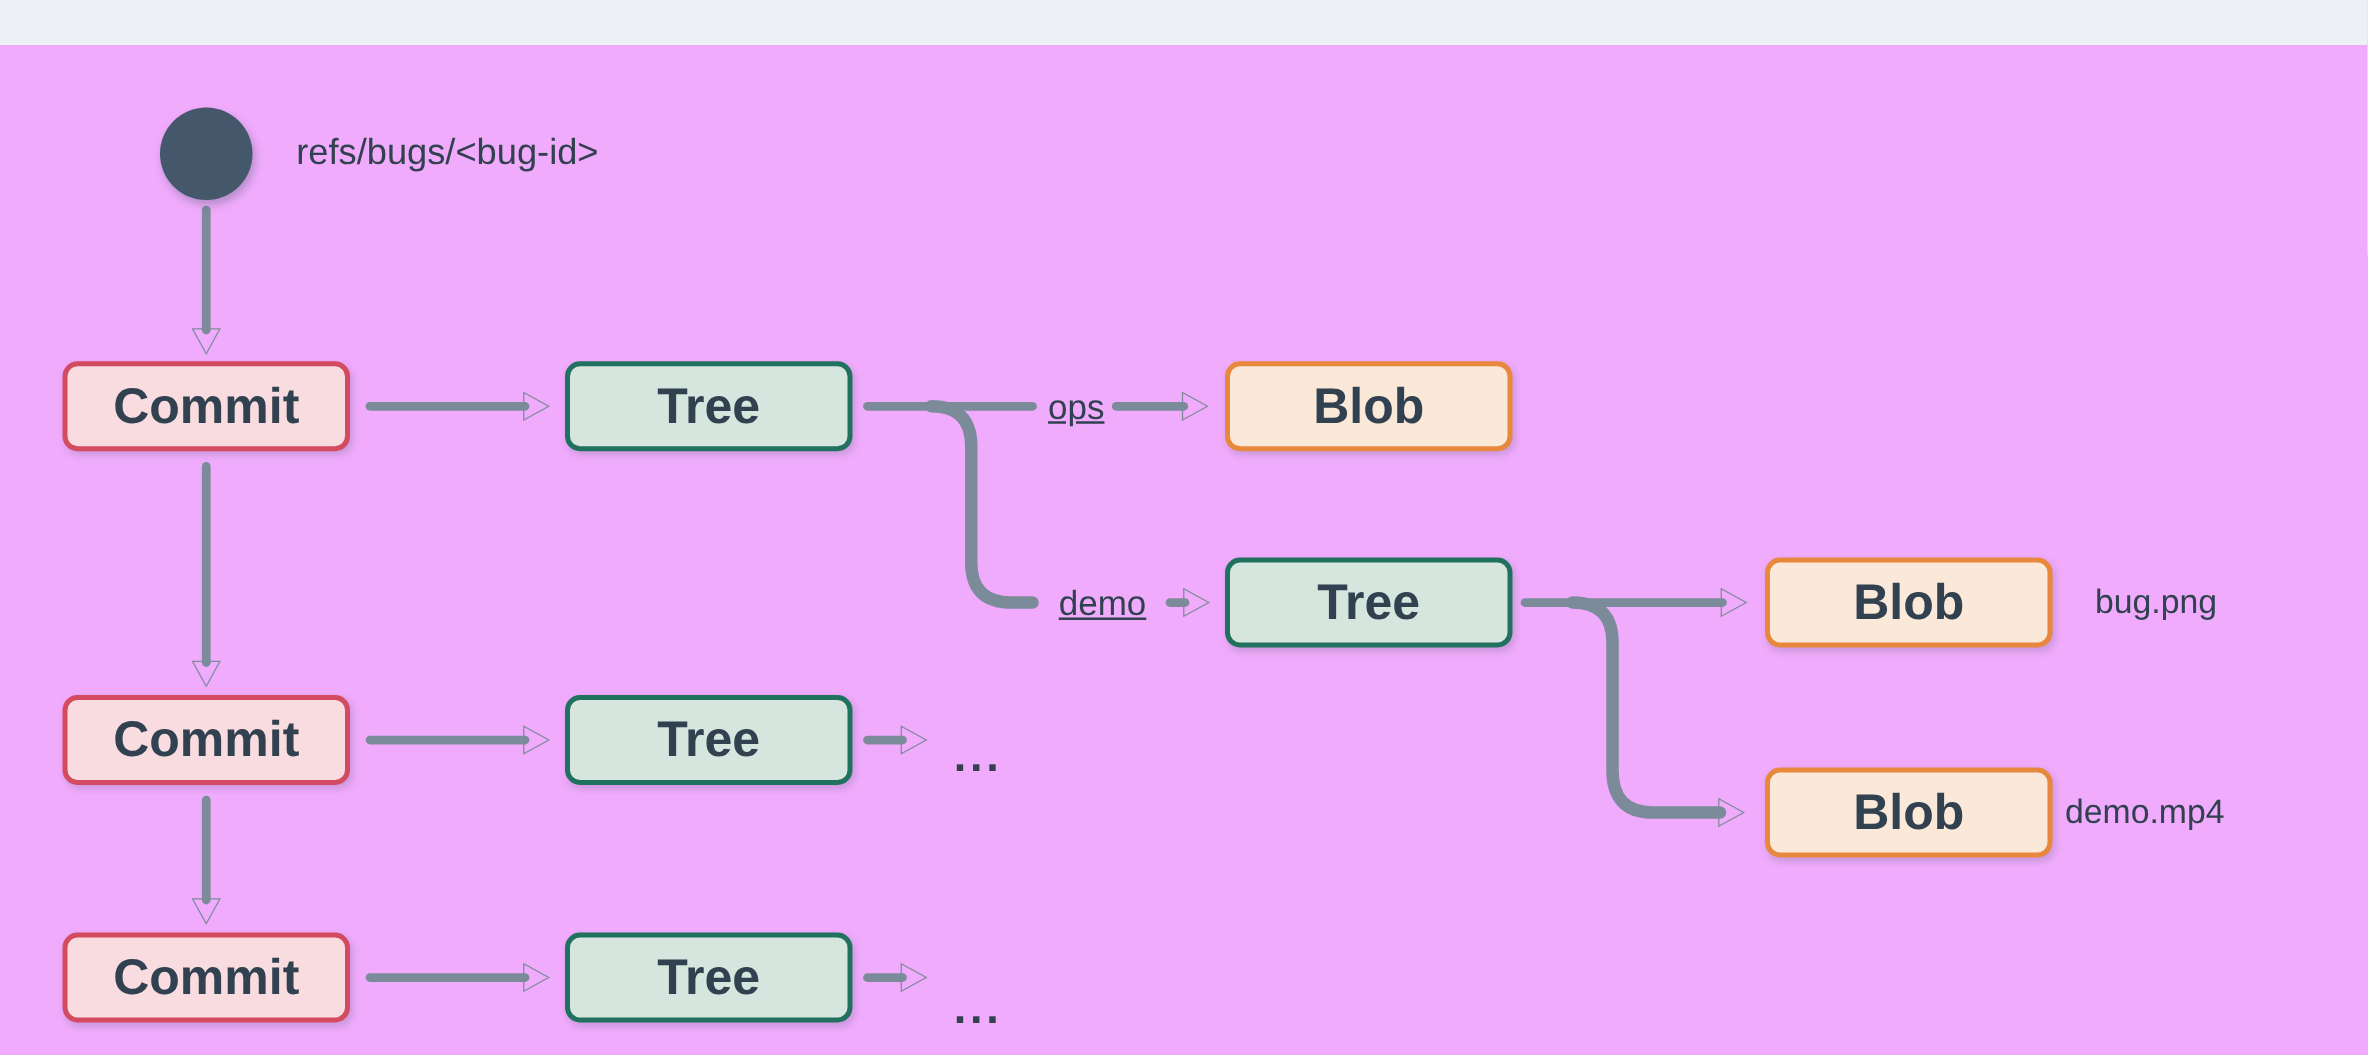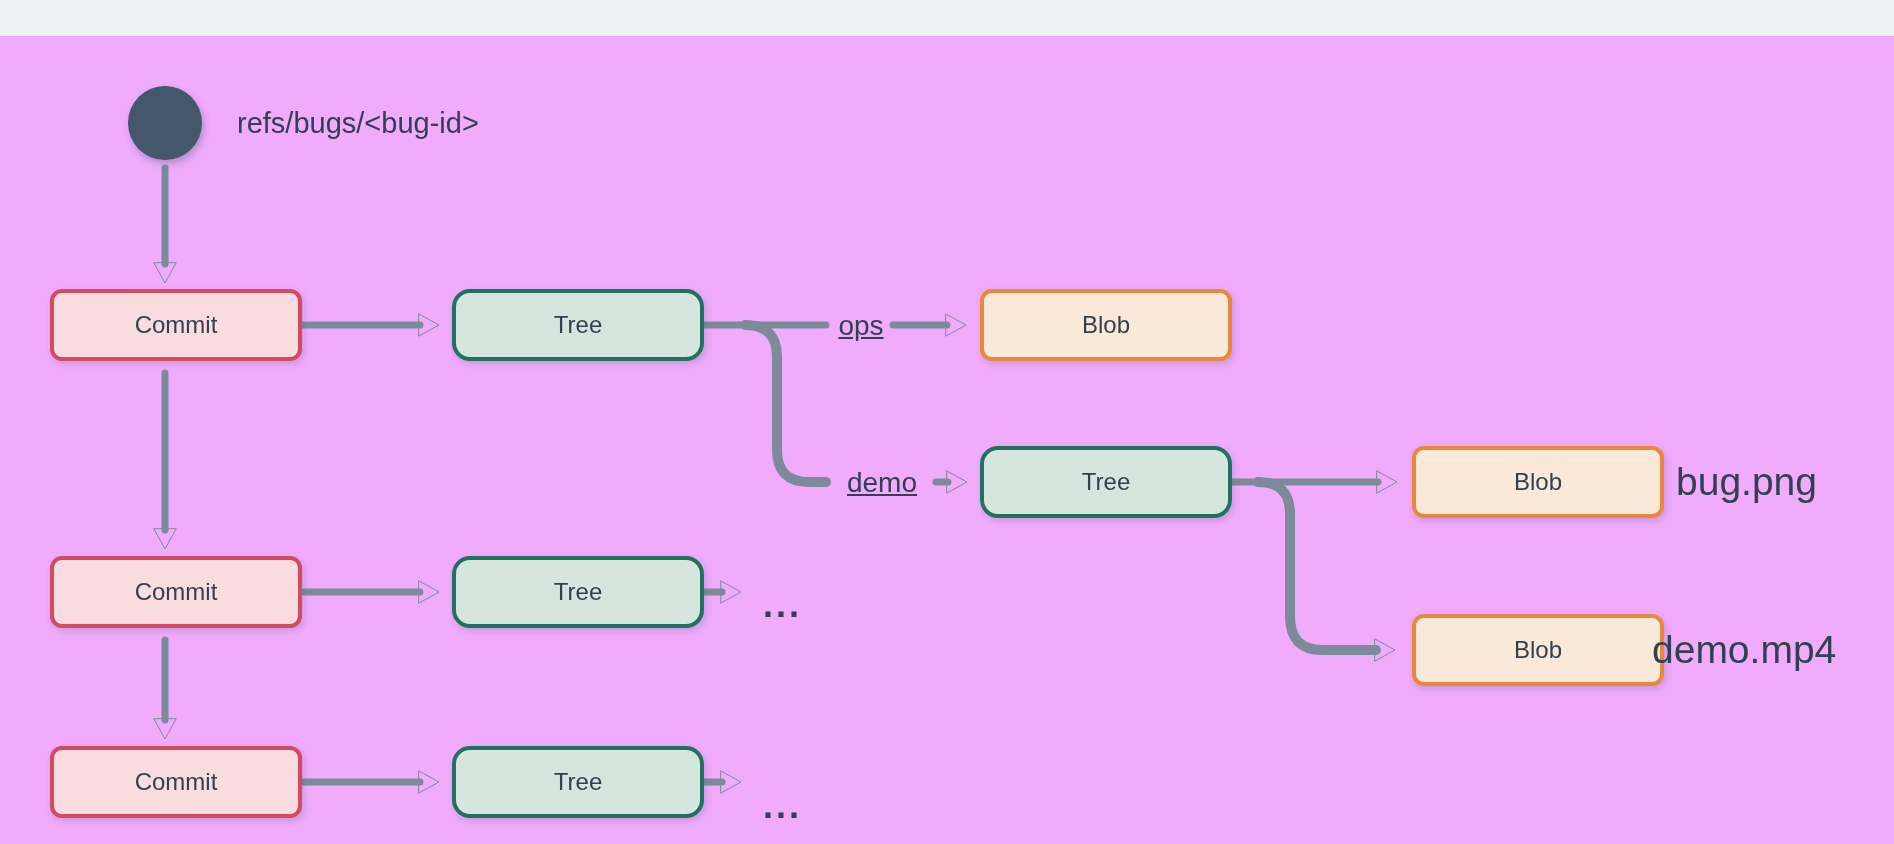--- a/index.html
+++ b/index.html
@@ -8,42 +8,42 @@
     background:#f0abfc; overflow:hidden;
     font-family:"Liberation Sans","DejaVu Sans",sans-serif;
     margin-top:36px;
   }
   .wires { position:absolute; left:0; top:0; }
   .wires path { stroke:#7c8b9a; fill:none; stroke-linecap:round; }
   .w7  { stroke-width:7px; }
   .w10 { stroke-width:10px; }
 
   .box {
-    position:absolute; width:252px; height:72px; box-sizing:border-box;
+    position:absolute; width:230px; height:72px; box-sizing:border-box;
     border:4px solid; border-radius:12px;
     display:flex; align-items:center; justify-content:center;
-    font-size:24px; font-weight:400; color:#31414f;
+    font-size:40px; font-weight:700; color:#31414f;
     box-shadow:2px 3px 6px rgba(68,87,107,0.22);
   }
   .commit { background:#f8dce0; border-color:#d44a60; }
-  .tree   { background:#d7e5df; border-color:#20725f;border-radius:18px; }
+  .tree   { background:#d7e5df; border-color:#20725f; }
   .blob   { background:#fae8d9; border-color:#e8883c; }
 
   .ref-circle {
     position:absolute; left:128px; top:50px; width:74px; height:74px;
     border-radius:50%; background:#44576b;
     box-shadow:2px 4px 7px rgba(68,87,107,0.35);
   }
 
   .txt { position:absolute; color:#31414f; white-space:nowrap; }
   .ref-label  { left:237px; top:87px; transform:translateY(-50%); font-size:29px; }
   .edge-label { transform:translate(-50%,-50%); font-size:28px;text-decoration:underline; }
   #lbl-ops    { left:861px;  top:290px; }
   #lbl-media  { left:882px;  top:447px; }
-  .file-label { transform:translateY(-50%); font-size:39px; }
+  .file-label { transform:translateY(-50%); font-size:27px; }
   #lbl-bug    { left:1676px; top:446px; }
   #lbl-demo   { left:1652px; top:614px; }
   .dots { font-size:36px; font-weight:700; letter-spacing:3px; line-height:1; }
   #dots-row2  { left:763px; top:551px; }
   #dots-row3  { left:763px; top:752px; }
 </style>
 </head>
 <body>
 
 <div class="stage">

